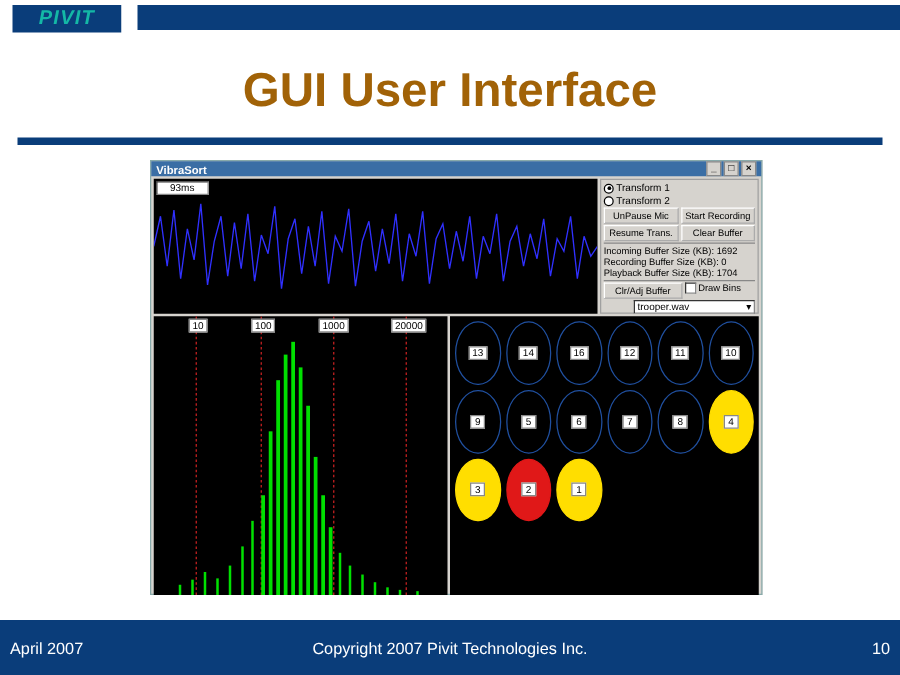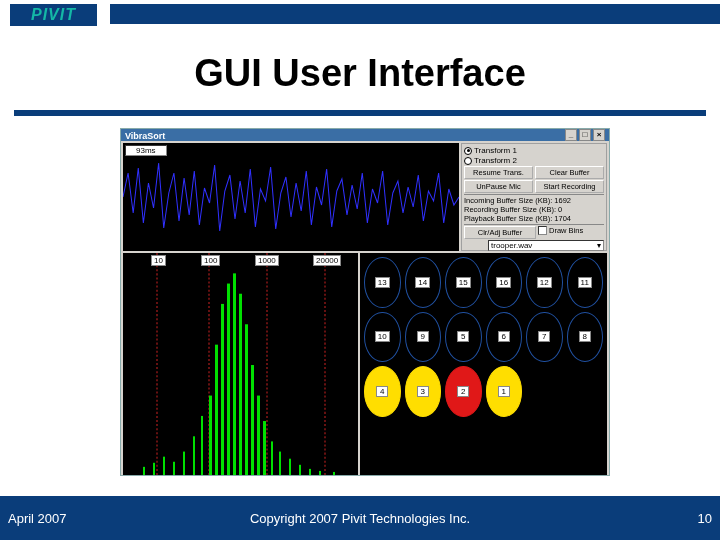--- a/index.html
+++ b/index.html
@@ -21,21 +21,21 @@
     font-style: italic; letter-spacing: 1px;
   }
   .logo-stripe {
     position: absolute; top: 4px; left: 110px; right: 0; height: 20px;
     background: #0a3d7a;
   }
   .slide-title {
     position: absolute; top: 52px; left: 0; right: 0;
     text-align: center;
     font-family: "Arial Black", Arial, sans-serif;
-    font-weight: 900; font-size: 38px; color: #000000;
+    font-weight: 900; font-size: 38px; color: #a16207;
   }
   .title-underline {
     position: absolute; top: 110px; left: 14px; right: 14px; height: 6px;
     background: #0a3d7a;
   }
   .screenshot {
     position: absolute; top: 128px; left: 120px;
     width: 490px; height: 348px;
     border: 1px solid #8aa;
     background: #d6d3ce;
@@ -51,21 +51,21 @@
     width: 12px; height: 12px; background: #d6d3ce; border: 1px solid #888;
     font-size: 8px; text-align: center; line-height: 10px; color: #000;
   }
   .content { flex: 1; display: flex; flex-direction: column; padding: 2px; gap: 2px; }
   .row1 { display: flex; gap: 2px; height: 108px; }
   .wave-panel {
     flex: 1; background: #000; position: relative; overflow: hidden;
   }
   .wave-panel svg { width: 100%; height: 100%; }
   .ctrl-panel {
-    width: 146px; background: #d6d3ce; border: 1px solid #a0a0a0;
+    width: 127px; background: #d6d3ce; border: 1px solid #a0a0a0;
     padding: 2px; font-size: 8px; display: flex; flex-direction: column; gap: 1px;
   }
   .ms-box {
     position: absolute; top: 2px; left: 2px; background: #fff;
     border: 1px inset #888; font-size: 8px; padding: 0 10px; color:#000;
   }
   .ctrl-panel .radio-row { display: flex; align-items: center; gap: 2px; }
   .ctrl-panel .btn-row { display: flex; gap: 2px; }
   .ctrl-panel button {
     flex:1; font-size: 7.5px; padding: 1px 2px; background: #d6d3ce;
@@ -152,26 +152,26 @@
       <div class="ctrl-panel">
         <div class="radio-row">
           <span class="radio-dot sel"></span>
           <span>Transform 1</span>
         </div>
         <div class="radio-row">
           <span class="radio-dot"></span>
           <span>Transform 2</span>
         </div>
         <div class="btn-row">
+          <button>UnPause Mic</button>
+          <button>Start Recording</button>
+        </div>
+        <div class="btn-row">
           <button>Resume Trans.</button>
           <button>Clear Buffer</button>
-        </div>
-        <div class="btn-row">
-          <button>UnPause Mic</button>
-          <button>Start Recording</button>
         </div>
         <div class="info">
           <div>Incoming Buffer Size (KB): 1692</div>
           <div>Recording Buffer Size (KB): 0</div>
           <div>Playback Buffer Size (KB): 1704</div>
         </div>
         <div class="btn-row">
           <button>Clr/Adj Buffer</button>
           <div style="flex:1;display:flex;align-items:flex-start;gap:2px;font-size:7.5px">
             <span class="chk"></span>
@@ -224,23 +224,20 @@
         </svg>
       </div>
       <div class="grid-panel">
         <div class="cell">
             <span class="num">13</span>
           </div>
         <div class="cell">
             <span class="num">14</span>
           </div>
         <div class="cell">
-            <span class="num">15</span>
-          </div>
-        <div class="cell">
             <span class="num">16</span>
           </div>
         <div class="cell">
             <span class="num">12</span>
           </div>
         <div class="cell">
             <span class="num">11</span>
           </div>
         <div class="cell">
             <span class="num">10</span>

